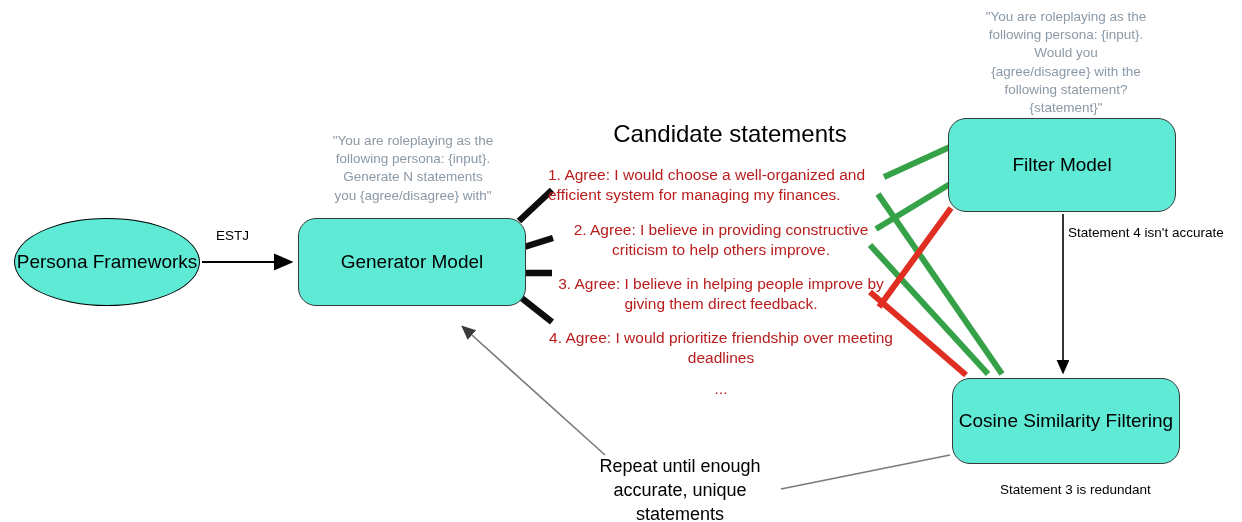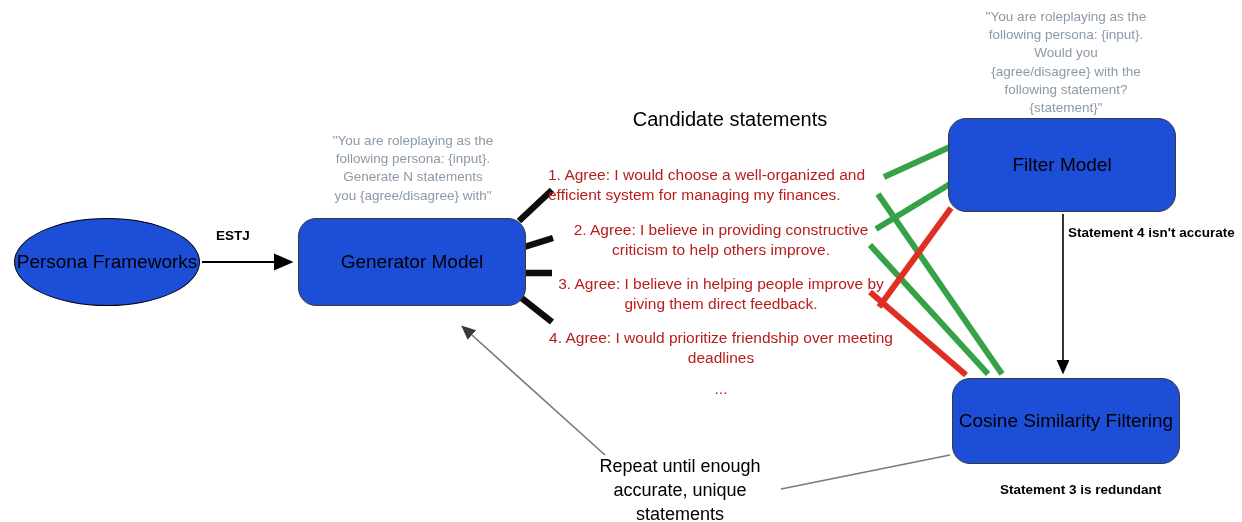--- a/index.html
+++ b/index.html
@@ -26,21 +26,21 @@
     height: 522px;
     pointer-events: none;
   }
   .node {
     position: absolute;
     box-sizing: border-box;
     display: flex;
     align-items: center;
     justify-content: center;
     text-align: center;
-    background: #1d4ed8;
+    background: #5eead4;
   }
   .rbox {
     border: 1.5px solid #3a3a3a;
     border-radius: 18px;
   }
   .node-label {
     font-size: 19px;
     line-height: 1.2;
     color: #000000;
   }
@@ -66,29 +66,28 @@
     line-height: 1.35;
     text-align: center;
     white-space: pre-line;
   }
   .edge-label {
     position: absolute;
     color: #000000;
     font-size: 13.5px;
     line-height: 1.3;
     white-space: pre-line;
-    font-weight: bold;
   }
   #candidate-title {
     position: absolute;
     left: 560px;
-    top: 108px;
+    top: 120px;
     width: 340px;
     text-align: center;
-    font-size: 20px;
+    font-size: 24px;
     color: #000000;
   }
   #statement-list {
     position: absolute;
     left: 548px;
     top: 165px;
     width: 346px;
   }
   .statement {
     font-size: 15.5px;

